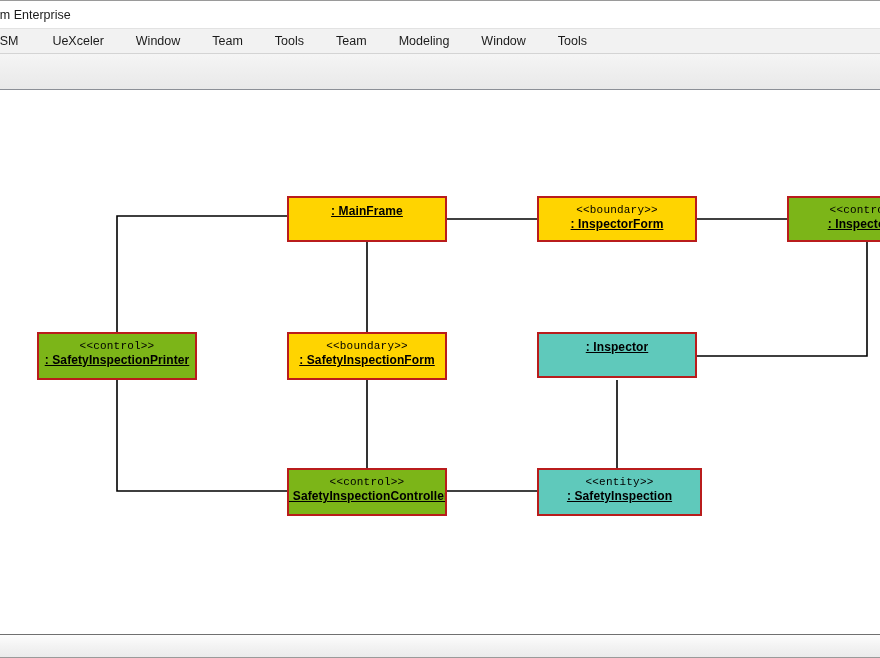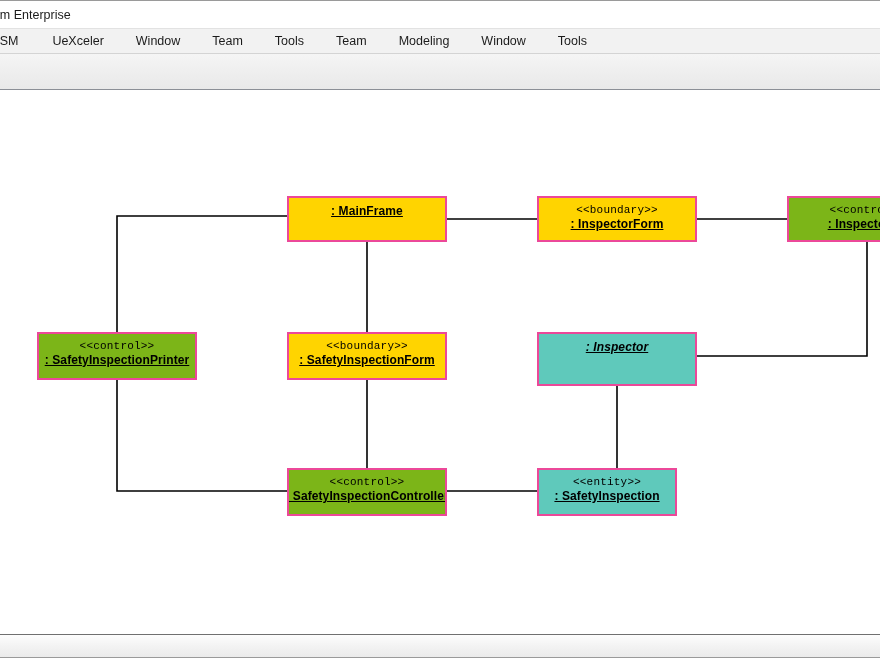--- a/index.html
+++ b/index.html
@@ -75,21 +75,21 @@
   }
   .diagram-svg {
     position: absolute;
     top: 0; left: 0;
     width: 880px;
     height: 525px;
   }
 
   .node {
     position: absolute;
-    border: 2px solid #ec4899;
+    border: 2px solid #b91c1c;
     display: flex;
     flex-direction: column;
     align-items: center;
     padding-top: 5px;
     overflow: hidden;
   }
   .node .stereotype {
     font-size: 11px;
     color: #000000;
     line-height: 14px;
@@ -170,28 +170,28 @@
           <div class="iname">: InspectorCo</div>
         </div>
         <div class="node" style="left: 37px; top: 242px; width: 160px; height: 48px; background: rgb(124, 181, 24);">
           <div class="stereotype">&lt;&lt;control&gt;&gt;</div>
           <div class="iname">: SafetyInspectionPrinter</div>
         </div>
         <div class="node" style="left: 287px; top: 242px; width: 160px; height: 48px; background: rgb(255, 212, 0);">
           <div class="stereotype">&lt;&lt;boundary&gt;&gt;</div>
           <div class="iname">: SafetyInspectionForm</div>
         </div>
-        <div class="node no-stereo" style="left: 537px; top: 242px; width: 160px; height: 54px; background: rgb(95, 201, 187); font-style: italic;">
+        <div class="node no-stereo" style="left: 537px; top: 242px; width: 160px; height: 46px; background: rgb(95, 201, 187);">
           <div class="iname">: Inspector</div>
         </div>
         <div class="node" style="left: 287px; top: 378px; width: 160px; height: 48px; background: rgb(124, 181, 24);">
           <div class="stereotype">&lt;&lt;control&gt;&gt;</div>
           <div class="iname">: SafetyInspectionController</div>
         </div>
-        <div class="node" style="left: 537px; top: 378px; width: 140px; height: 48px; background: rgb(95, 201, 187);">
+        <div class="node" style="left: 537px; top: 378px; width: 165px; height: 48px; background: rgb(95, 201, 187);">
           <div class="stereotype">&lt;&lt;entity&gt;&gt;</div>
           <div class="iname">: SafetyInspection</div>
         </div>
       </div>
   </div>
 
   <div class="gap-white"></div>
 
   <div class="statusbar">
     <span class="status-text"></span>

